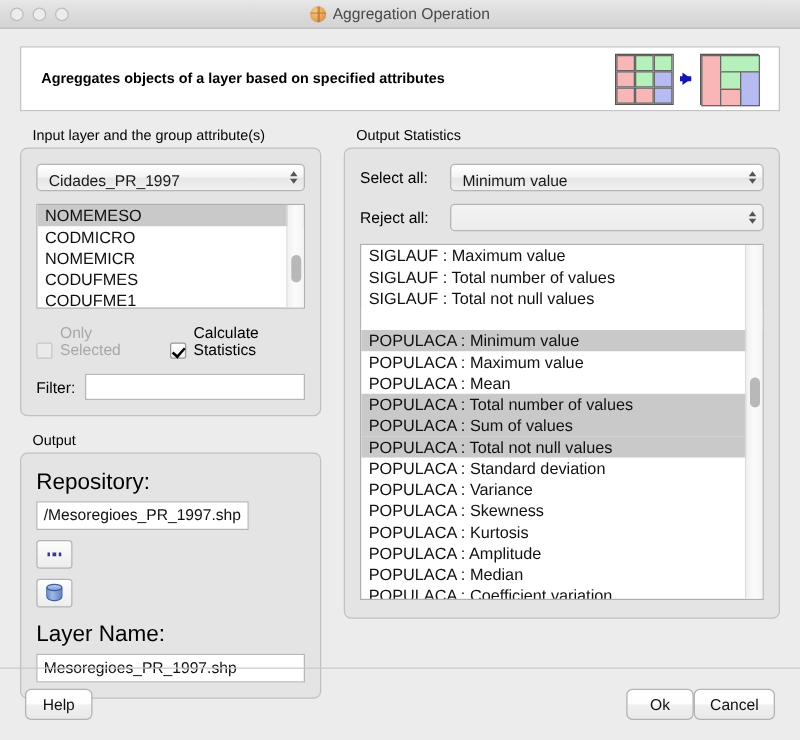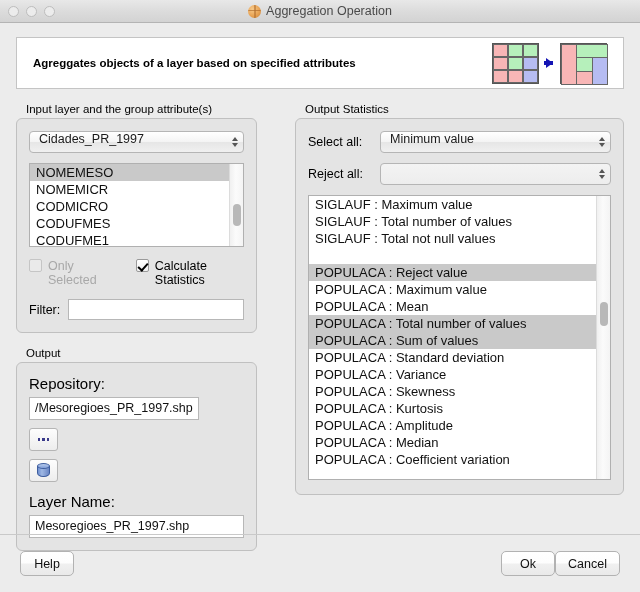--- a/index.html
+++ b/index.html
@@ -83,40 +83,40 @@
   .merged {
     position: relative;
     width: 47px; height: 41px;
     border: 1px solid #555;
   }
   .merged span { position: absolute; border: 1px solid #666; }
 
   
   .columns { display: flex; margin: 14px 16px 0 16px; gap: 18px; }
   .col-left { width: 241px; }
-  .col-right { flex: 1; margin-left: 20px; }
+  .col-right { flex: 1; }
 
   .group-label {
     font-size: 11.5px; color: #000; margin-bottom: 3px; padding-left: 10px;
   }
   .group-box {
     background: #e4e4e4;
     border: 1px solid #c0c0c0;
     border-radius: 6px;
     padding: 12px;
   }
 
   
   .combo {
     position: relative;
     height: 22px;
     background: linear-gradient(to bottom, #ffffff 0%, #f4f4f4 48%, #e6e6e6 52%, #f0f0f0 100%);
     border: 1px solid #b5b5b5;
     border-radius: 4px;
-    display: flex; align-items: flex-start;
+    display: flex; align-items: flex-end;
     padding: 0 24px 0 9px;
     font-size: 12.5px; color: #1a1a1a;
     white-space: nowrap; overflow: hidden;
   }
   .combo.empty { background: linear-gradient(to bottom, #f3f3f3 0%, #ededed 100%); }
   .stepper {
     position: absolute; right: 5px; top: 50%; transform: translateY(-50%);
     display: flex; flex-direction: column; gap: 2px; align-items: center;
   }
   .tri-up, .tri-dn { width: 0; height: 0; border-left: 3.5px solid transparent; border-right: 3.5px solid transparent; }
@@ -142,21 +142,21 @@
     position: absolute; top: 0; right: 0; bottom: 0; width: 14px;
     background: linear-gradient(to right, #f0f0f0, #fbfbfb 45%, #f4f4f4);
     border-left: 1px solid #dcdcdc;
   }
   .thumb {
     position: absolute; left: 3px; width: 8px;
     border-radius: 4px; background: #b8b8b8;
   }
 
   
-  .checkrow { display: flex; align-items: flex-start; gap: 6px; margin-top: 12px; }
+  .checkrow { display: flex; align-items: flex-end; gap: 6px; margin-top: 12px; }
   .checkrow .spacer { width: 12px; }
   .cbox {
     width: 13px; height: 13px; border: 1px solid #9a9a9a; border-radius: 2px;
     background: linear-gradient(to bottom, #ffffff, #f0f0f0);
     position: relative; flex: none;
   }
   .cbox.disabled { border-color: #c5c5c5; background: #eaeaea; }
   .cbox.checked::after {
     content: ""; position: absolute; left: 3.5px; top: 0.5px;
     width: 4px; height: 8px; border: solid #000;
@@ -168,21 +168,21 @@
   .fieldrow { display: flex; align-items: center; gap: 8px; margin-top: 12px; }
   .field-label { font-size: 12.5px; color: #000; }
   .textfield {
     flex: 1; height: 21px; background: #fff;
     border: 1px solid #b7b7b7;
     font-size: 12.5px; color: #111;
     padding: 0 5px; line-height: 19px;
     white-space: nowrap; overflow: hidden;
   }
 
-  .stack-label { font-size: 15px; color: #000; margin-bottom: 5px; }
+  .stack-label { font-size: 18px; color: #000; margin-bottom: 5px; }
   .repo-row { display: flex; align-items: flex-start; gap: 8px; flex-direction: column; }
   .sq-btn {
     width: 29px; height: 23px;
     background: linear-gradient(to bottom, #fdfdfd, #ededed);
     border: 1px solid #b5b5b5; border-radius: 3px;
     display: flex; align-items: center; justify-content: center;
   }
   .dots { display: flex; gap: 2px; }
   .dots i { width: 2.5px; height: 2.5px; background: #3a3a8a; display: block; }
   .db-icon {
@@ -274,22 +274,22 @@
           <span>Cidades_PR_1997</span>
           <span class="stepper">
             <span class="tri-up"></span>
               <span class="tri-dn"></span>
           </span>
         </div>
 
         <div class="listbox" style="height:84px;margin-top:10px;">
           <div class="list-inner">
             <div class="list-row sel">NOMEMESO</div>
+            <div class="list-row">CODMICRO</div>
             <div class="list-row">NOMEMICR</div>
-            <div class="list-row">CODMICRO</div>
             <div class="list-row">CODUFMES</div>
             <div class="list-row">CODUFME1</div>
           </div>
           <div class="scrollbar">
             <div class="thumb" style="top:40px;height:22px;"></div>
           </div>
         </div>
 
         <div class="checkrow">
           <div class="cbox disabled"></div>
@@ -356,25 +356,26 @@
               </span>
           </div>
         </div>
 
         <div class="listbox" style="height:285px;">
           <div class="list-inner">
             <div class="list-row">SIGLAUF : Maximum value</div>
             <div class="list-row">SIGLAUF : Total number of values</div>
             <div class="list-row">SIGLAUF : Total not null values</div>
             <div class="list-row blank"></div>
-            <div class="list-row sel">POPULACA : Reject value</div>
+            <div class="list-row sel">POPULACA : Minimum value</div>
             <div class="list-row">POPULACA : Maximum value</div>
             <div class="list-row">POPULACA : Mean</div>
             <div class="list-row sel">POPULACA : Total number of values</div>
             <div class="list-row sel">POPULACA : Sum of values</div>
+            <div class="list-row sel">POPULACA : Total not null values</div>
             <div class="list-row">POPULACA : Standard deviation</div>
             <div class="list-row">POPULACA : Variance</div>
             <div class="list-row">POPULACA : Skewness</div>
             <div class="list-row">POPULACA : Kurtosis</div>
             <div class="list-row">POPULACA : Amplitude</div>
             <div class="list-row">POPULACA : Median</div>
             <div class="list-row">POPULACA : Coefficient variation</div>
           </div>
           <div class="scrollbar">
             <div class="thumb" style="top:106px;height:24px;"></div>

